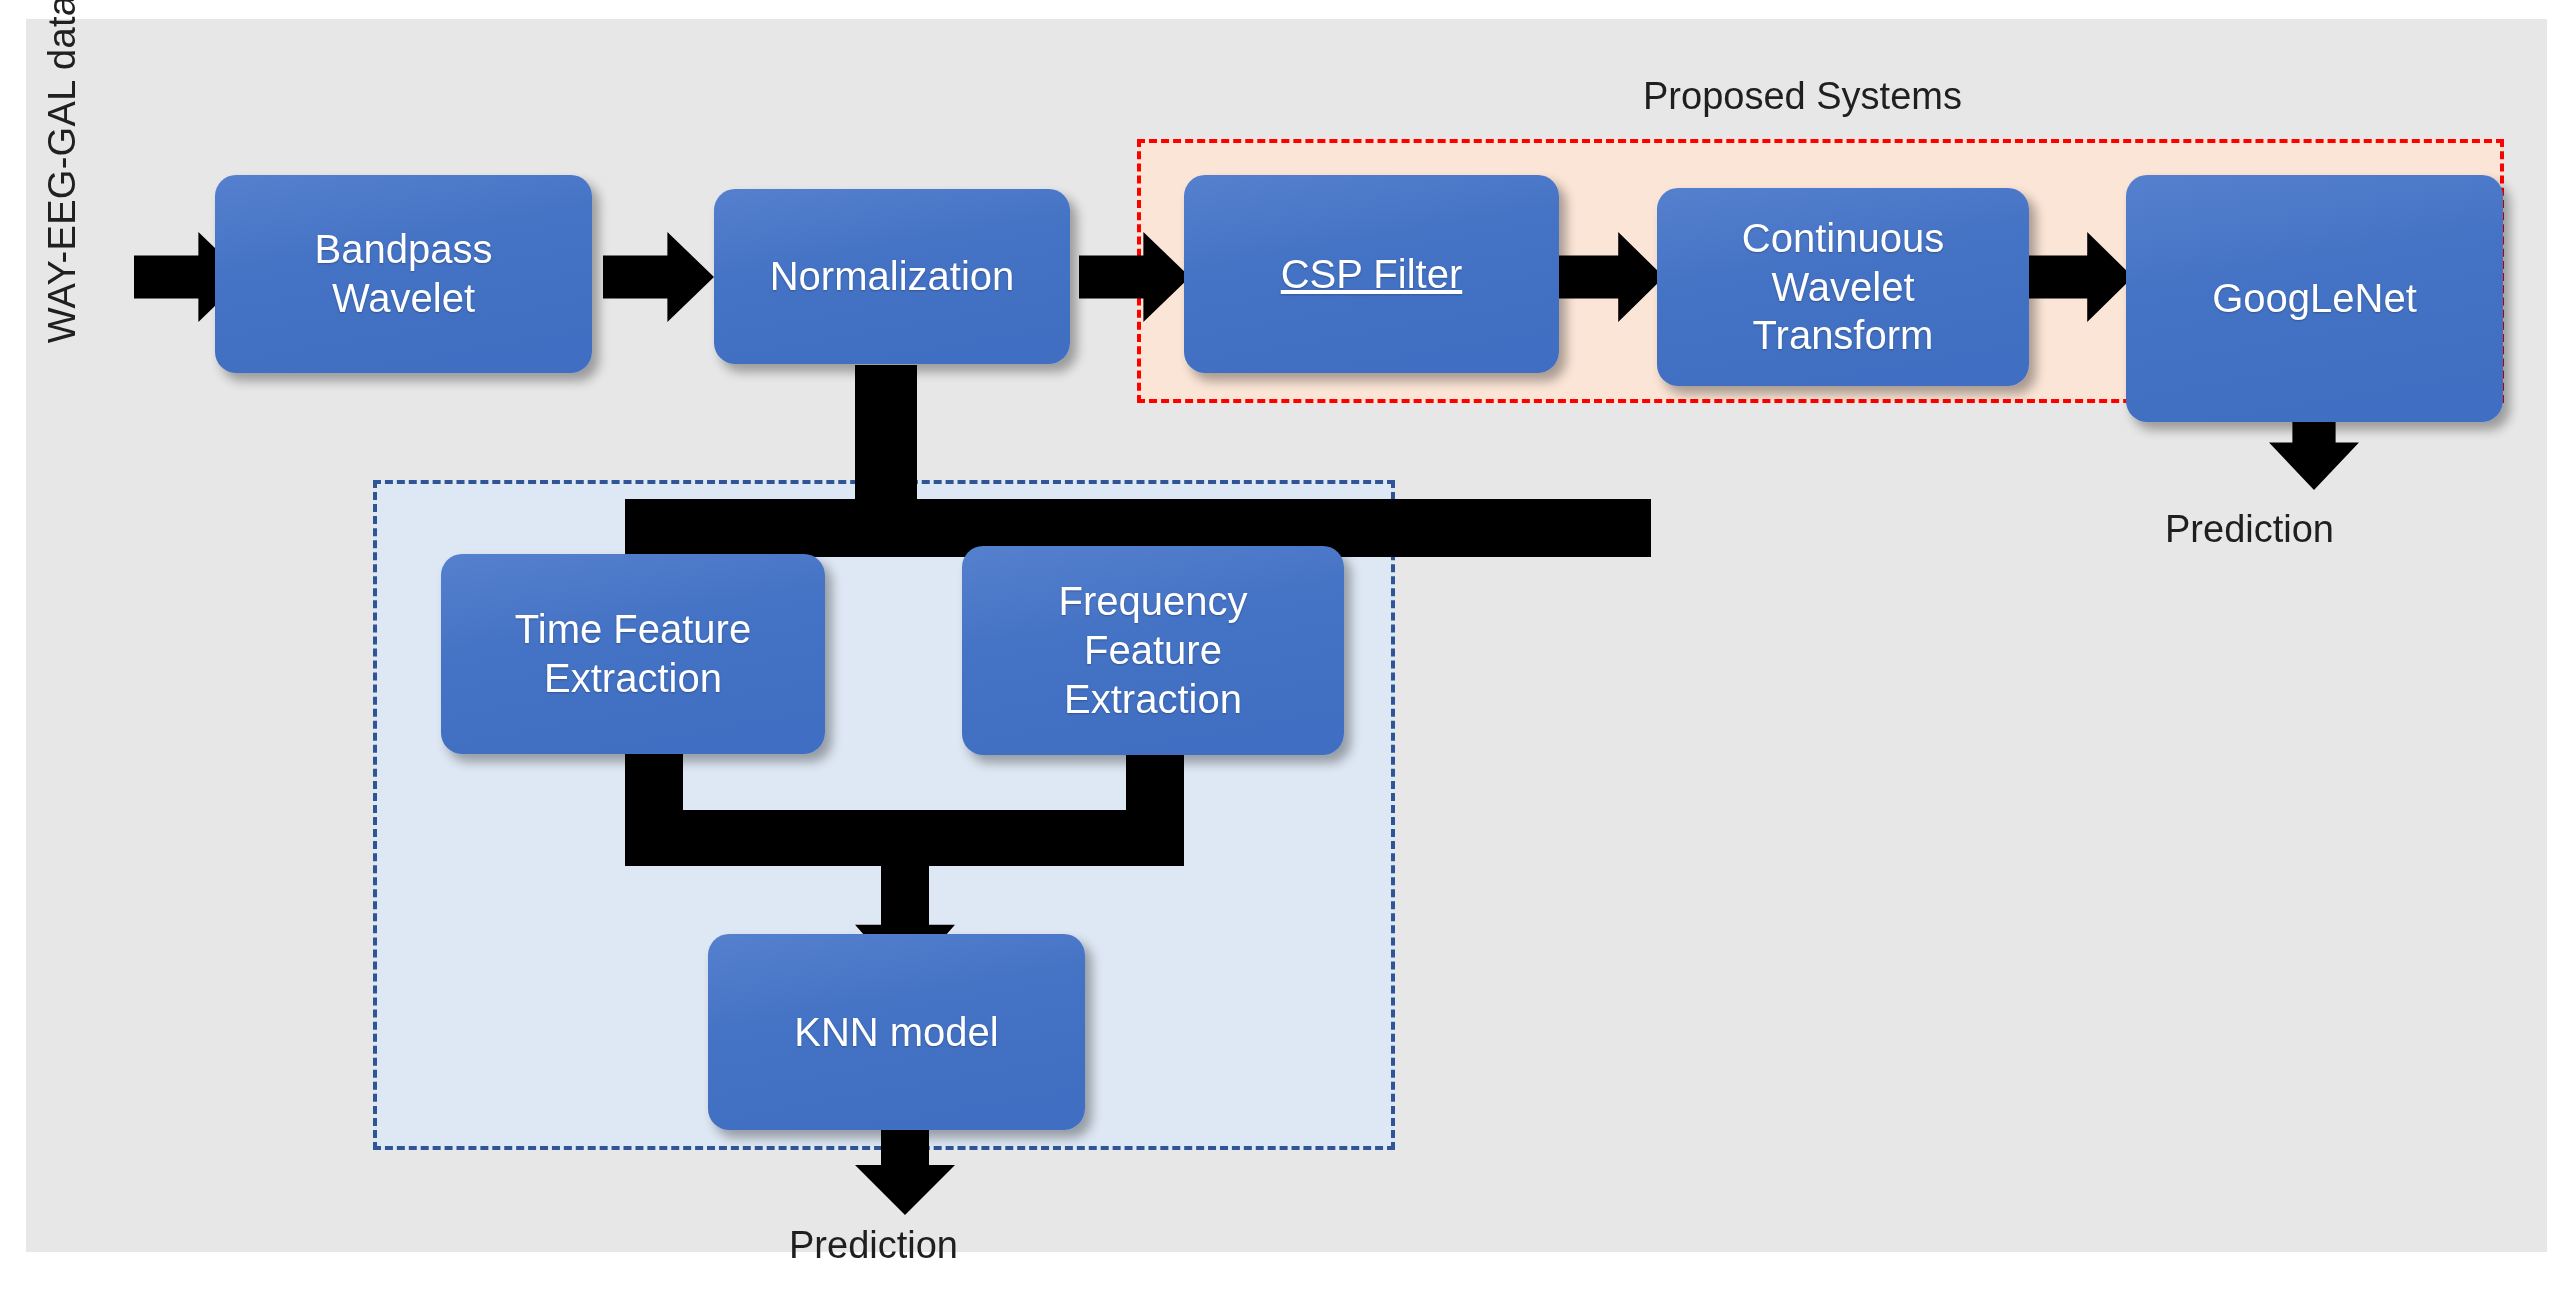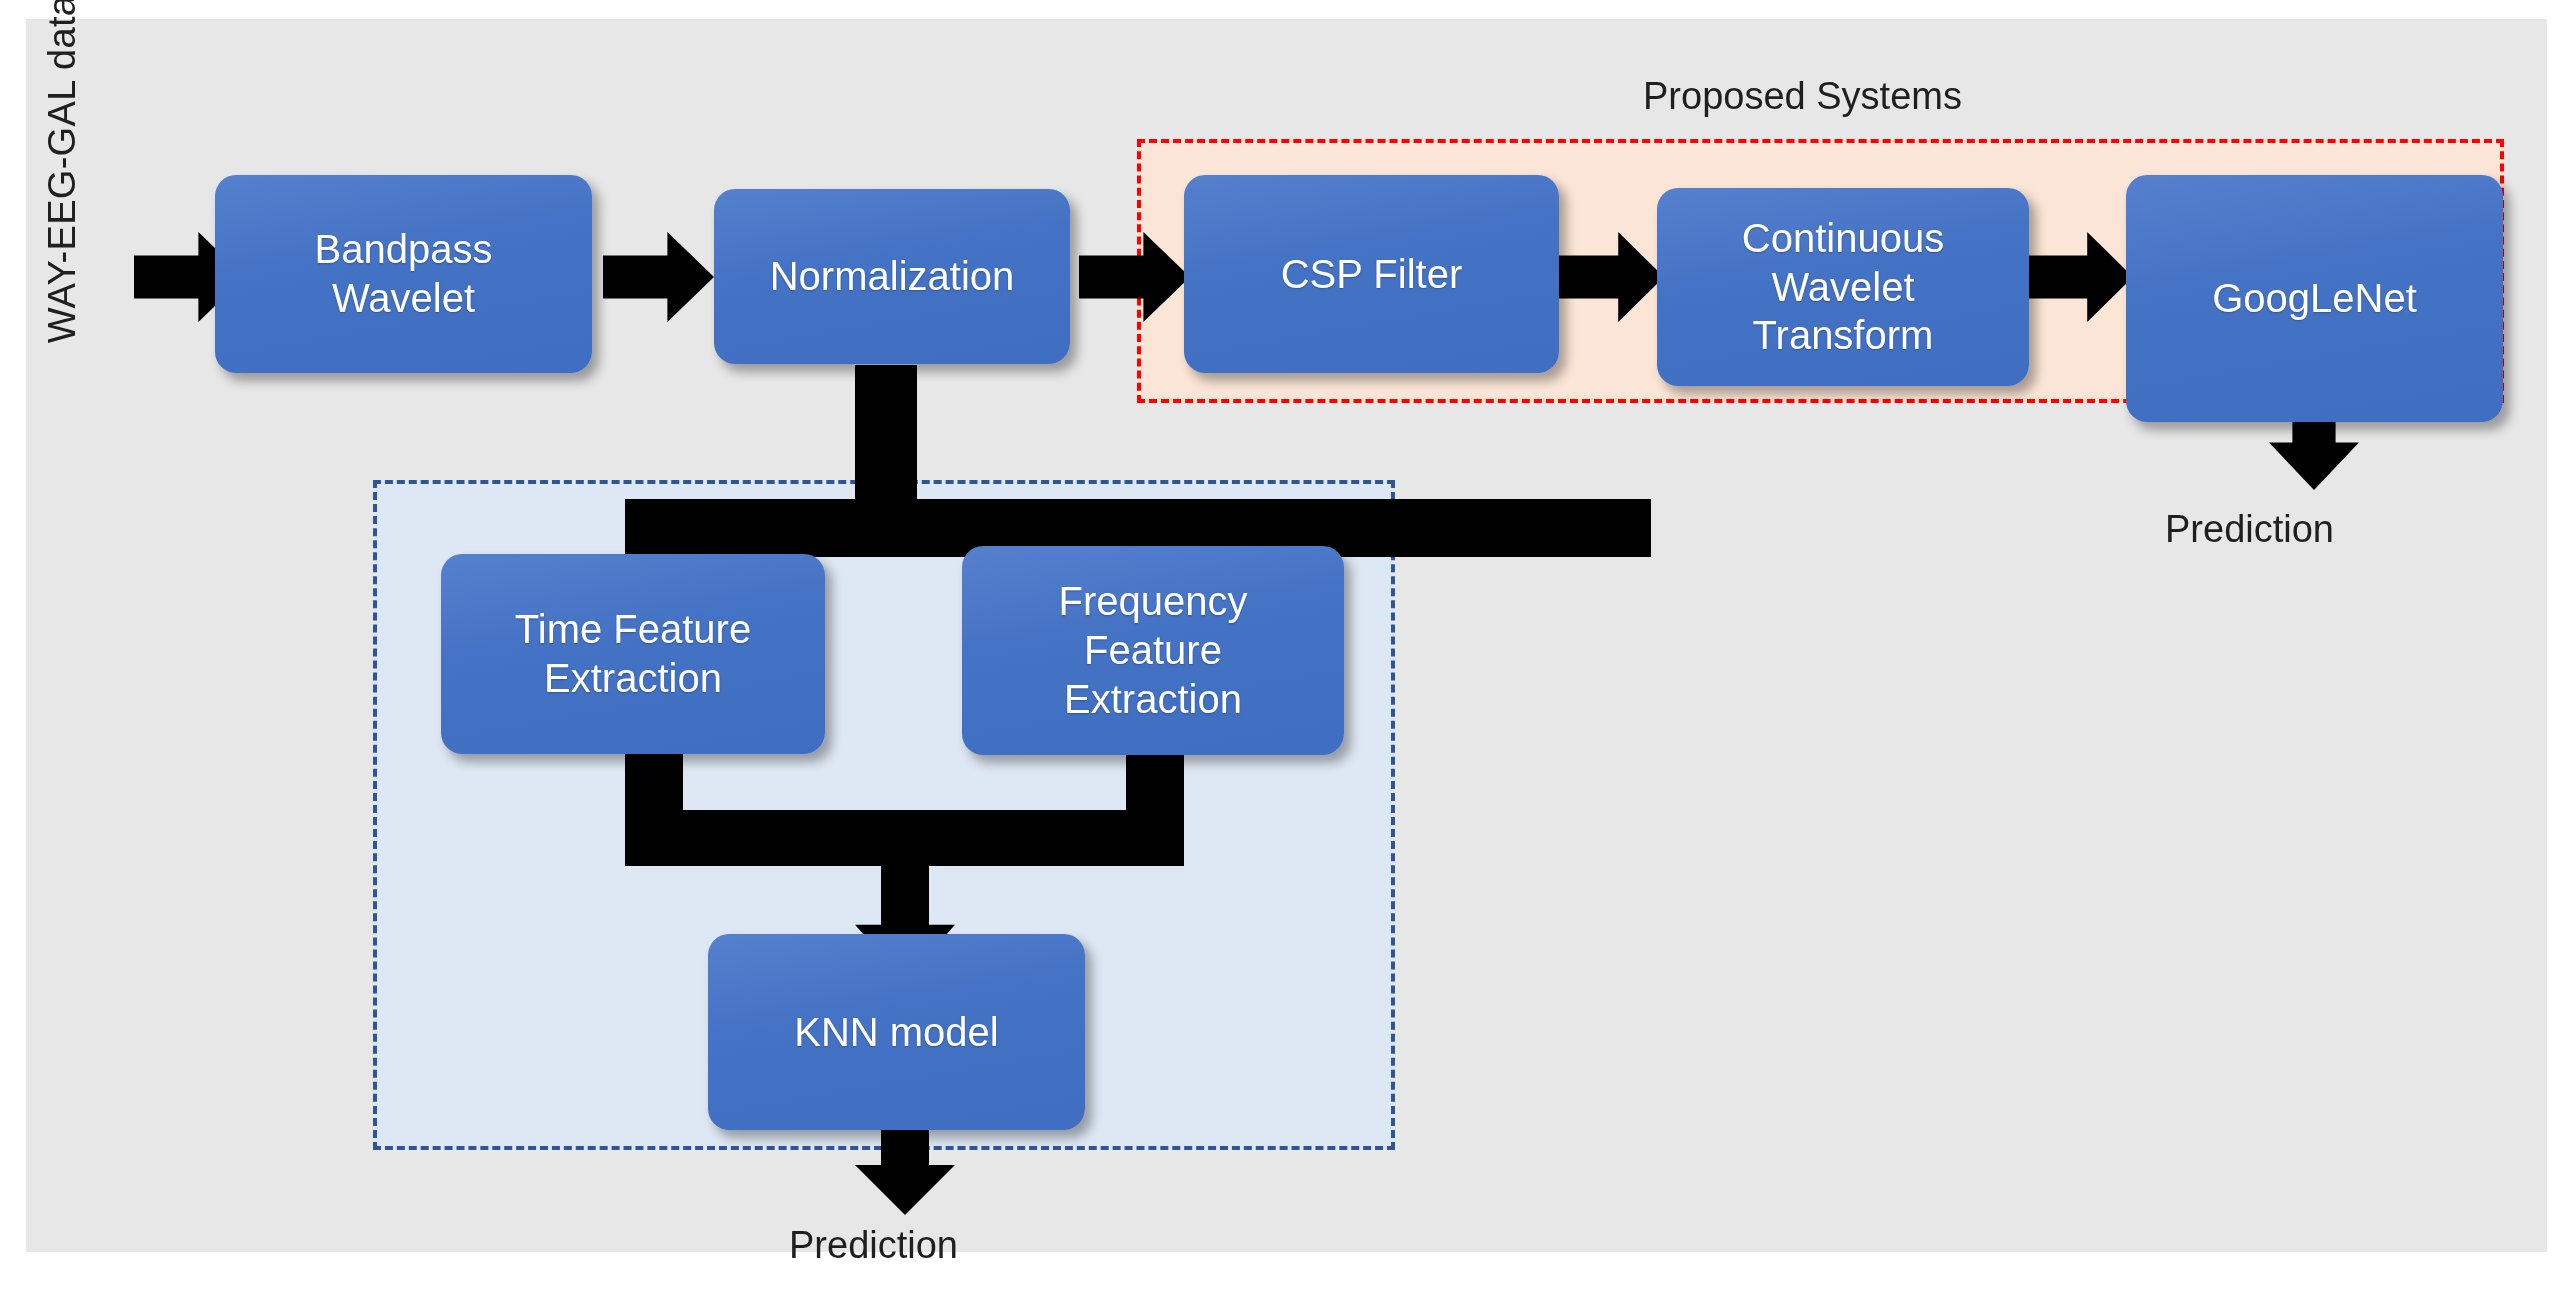--- a/index.html
+++ b/index.html
@@ -125,21 +125,21 @@
       <span>Wavelet</span>
     </div>
   </div>
 
   <div class="box" style="left:714px;top:189px;width:356px;height:175px;">
     <div>
       <span>Normalization</span>
     </div>
   </div>
 
-  <div class="box" style="left:1184px;top:175px;width:375px;height:198px;">
+  <div class="box" style="left:1184px;top:175px;width:375px;height:198px;text-decoration:underline;">
     <div>
       <span>CSP Filter</span>
     </div>
   </div>
 
   <div class="box" style="left:1657px;top:188px;width:372px;height:198px;justify-content:center;">
     <div>
       <span>Continuous</span>
       <span>Wavelet</span>
       <span>Transform</span>

